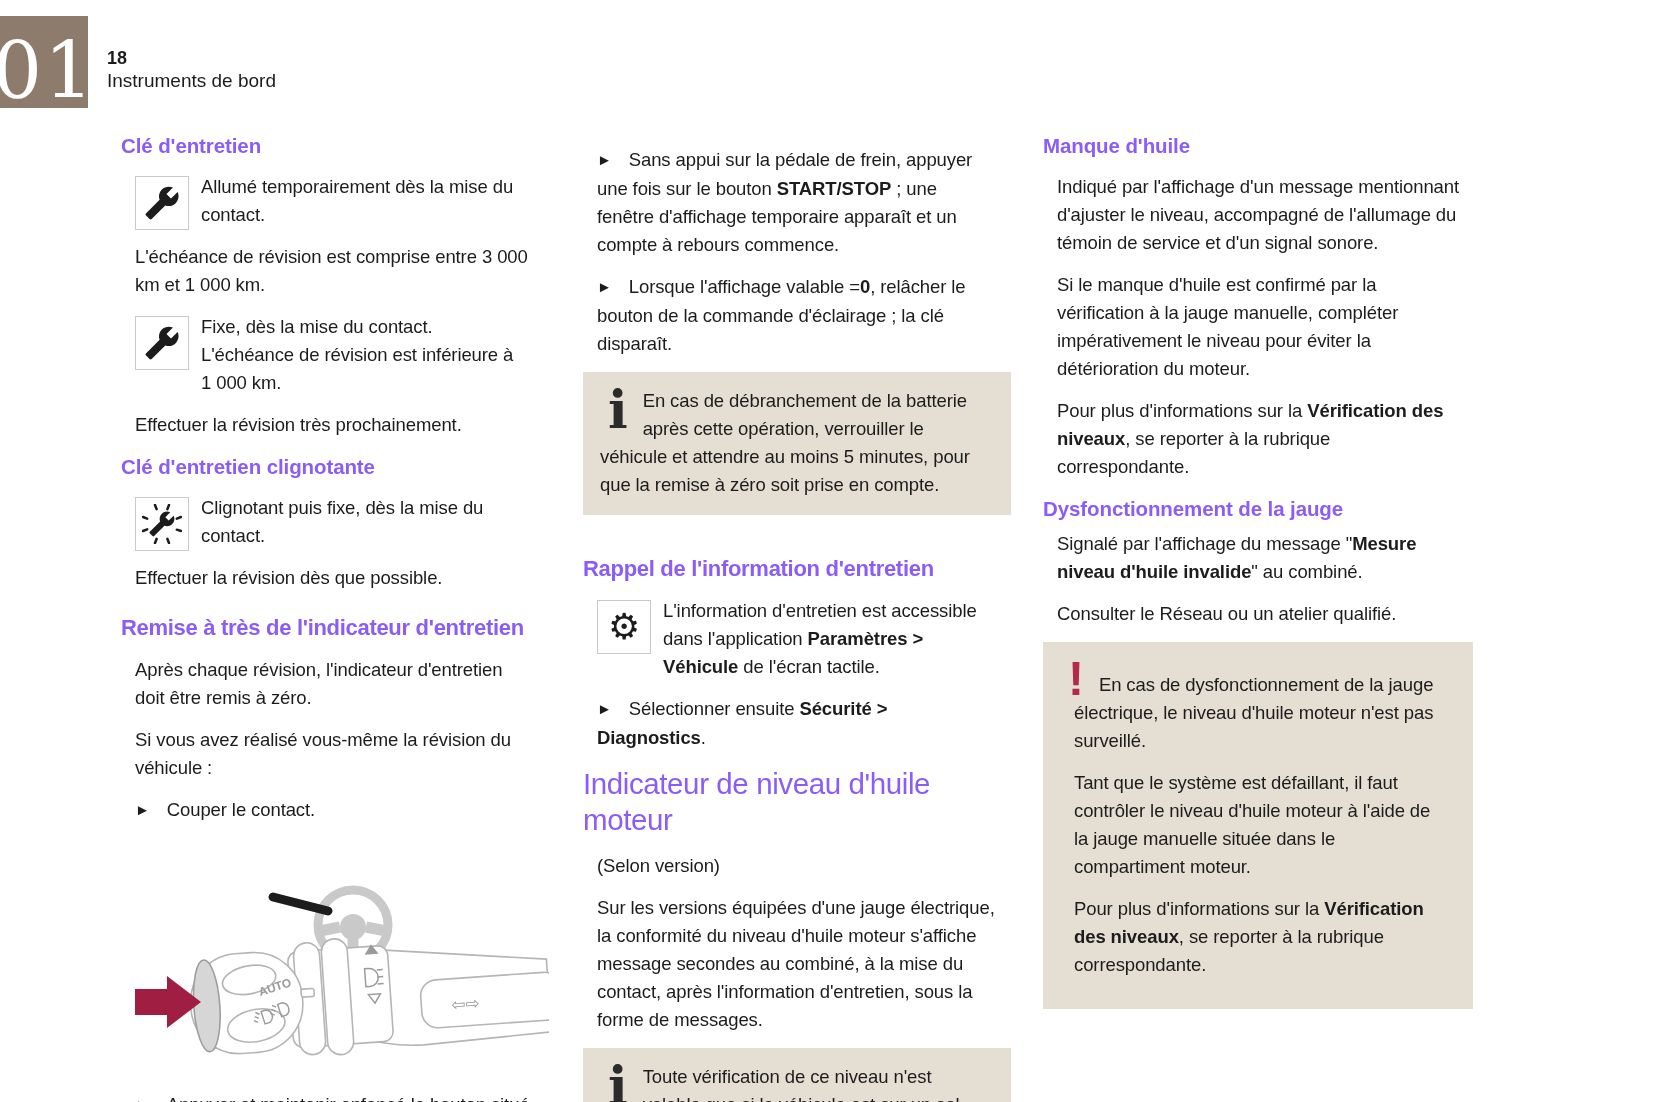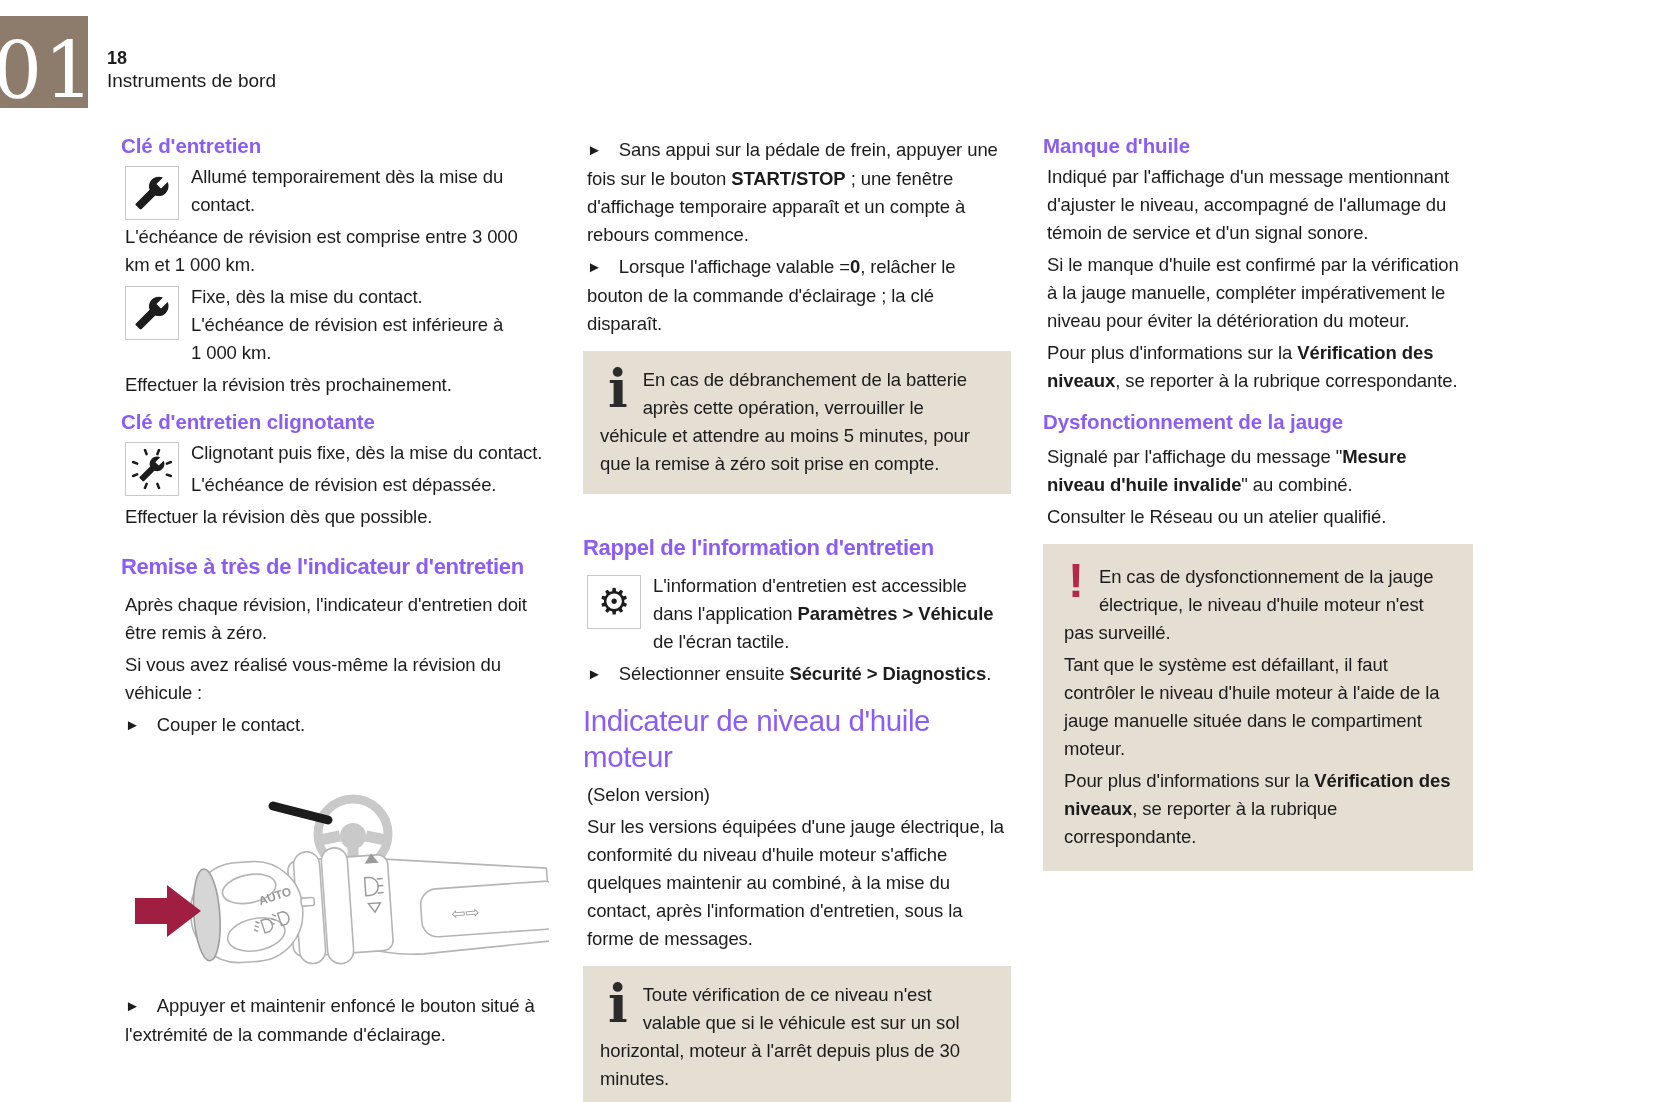--- a/index.html
+++ b/index.html
@@ -11,21 +11,21 @@
   .chapter-square span{font-family:"DejaVu Serif",serif;font-weight:400;color:#fff;
         font-size:78px;line-height:0.92;letter-spacing:2px;}
   .page-meta{position:absolute;left:107px;top:47px;}
   .page-number{font-size:18px;font-weight:700;line-height:22px;}
   .section-title{font-size:19px;line-height:24px;}
   
   .col{position:absolute;top:132px;font-size:18.5px;line-height:28px;letter-spacing:-0.1px;}
   #col1{left:121px;width:428px;}
   #col2{left:583px;width:428px;}
   #col3{left:1043px;width:430px;}
-  .para{margin:4px;}
+  .para{margin:14px;}
   .b{font-weight:700;}
   h1,h2,h3{margin:0;color:#8b5cf6;}
   .h-small{font-size:20.5px;font-weight:700;line-height:27px;margin:0 0 4px 0;}
   .h-small.gap{margin-top:9px;}
   .h-mid{font-size:22px;font-weight:700;line-height:28px;margin:22px 0 10px 0;letter-spacing:-0.3px;}
   .h-big{font-size:29.5px;font-weight:400;line-height:36px;margin:14px 0 6px 0;letter-spacing:-0.4px;}
   .bullet{display:inline-block;font-size:15px;margin-right:17px;transform:translateY(-1px);}
   
   .icon-box{float:left;width:52px;height:52px;border:1px solid #c9c9c9;margin:3px 12px 2px 0;
         display:flex;align-items:center;justify-content:center;background:#fff;}
@@ -95,21 +95,20 @@
             <line x1="3.1" y1="15.2" x2="0.6" y2="16.2"></line>
             <line x1="3.1" y1="8.8" x2="0.6" y2="7.8"></line>
             <line x1="8.8" y1="3.1" x2="7.8" y2="0.6"></line>
             <line x1="15.2" y1="3.1" x2="16.2" y2="0.6"></line>
             <line x1="20.9" y1="8.8" x2="23.4" y2="7.8"></line>
           </g>
         </svg>
       </span>
       <span>Clignotant puis fixe, dès la mise du contact.</span>
     </div>
-    <div class="para">L'échéance de révision est dépassée.</div>
     <div class="para">Effectuer la révision dès que possible.</div>
 
     <h2 class="h-mid">Remise à très de l'indicateur d'entretien</h2>
     <div class="para">Après chaque révision, l'indicateur d'entretien doit être remis à zéro.</div>
     <div class="para">Si vous avez réalisé vous-même la révision du véhicule :</div>
     <div class="para">
       <span class="bullet">►</span><span>Couper le contact.</span>
     </div>
 
     <svg width="428" height="238" viewBox="0 0 428 238" style="display:block;margin:8px 0 6px 0;">
@@ -186,21 +185,21 @@
           <span class="gear-glyph">⚙</span>
         </span>
       <span>L'information d'entretien est accessible dans l'application </span><span class="b">Paramètres &gt; Véhicule</span><span> de l'écran tactile.</span>
     </div>
     <div class="para">
       <span class="bullet">►</span><span>Sélectionner ensuite </span><span class="b">Sécurité &gt; Diagnostics</span><span>.</span>
     </div>
 
     <h1 class="h-big">Indicateur de niveau d'huile moteur</h1>
     <div class="para">(Selon version)</div>
-    <div class="para">Sur les versions équipées d'une jauge électrique, la conformité du niveau d'huile moteur s'affiche quelques maintenir au combiné, à la mise du contact, après l'information d'entretien, sous la forme de messages.</div>
+    <div class="para">Sur les versions équipées d'une jauge électrique, la conformité du niveau d'huile moteur s'affiche message secondes au combiné, à la mise du contact, après l'information d'entretien, sous la forme de messages.</div>
 
     <div class="note-box">
       <span class="glyph info-i">i</span>
       <span>Toute vérification de ce niveau n'est valable que si le véhicule est sur un sol horizontal, moteur à l'arrêt depuis plus de 30 minutes.</span>
     </div>
   </section>
 
   <section class="col" id="col3">
     <h3 class="h-small">Manque d'huile</h3>
     <div class="para">Indiqué par l'affichage d'un message mentionnant d'ajuster le niveau, accompagné de l'allumage du témoin de service et d'un signal sonore.</div>

